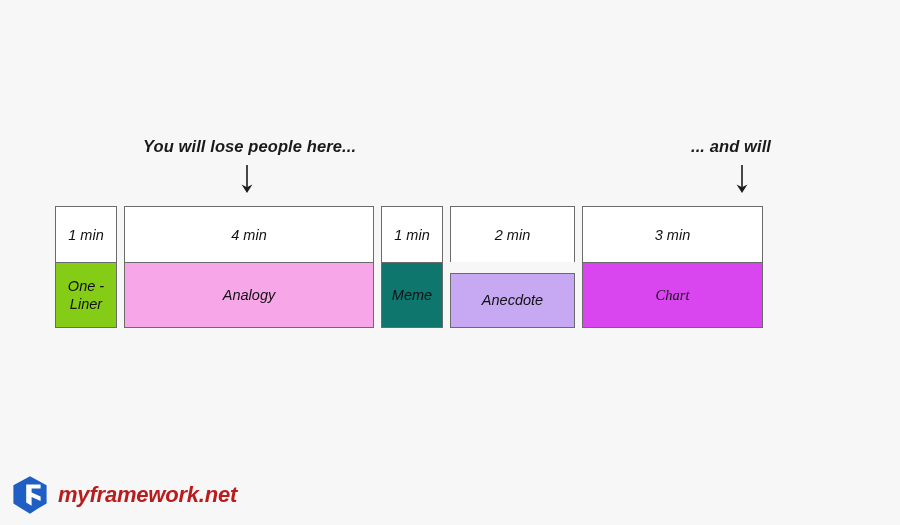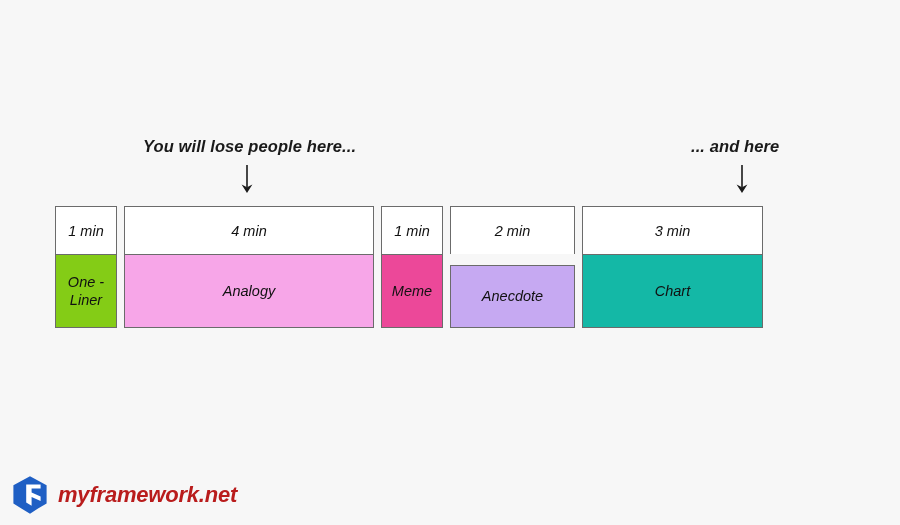--- a/index.html
+++ b/index.html
@@ -68,21 +68,21 @@
     margin-right: 7px;
     box-sizing: border-box;
   }
   .block:last-child { margin-right: 0; }
 
   .block-duration {
     background: #ffffff;
     border: 1.3px solid #6b6b6b;
     border-bottom: none;
     box-sizing: border-box;
-    height: 48px;
+    height: 56px;
     display: flex;
     align-items: center;
     justify-content: center;
     font-style: italic;
     font-size: 14.5px;
     color: #111111;
     white-space: nowrap;
   }
 
   .block-label {
@@ -128,47 +128,47 @@
 
 <div id="canvas">
 
   <div class="annotation annotation-left">You will lose people here...</div>
 
   <svg class="arrow arrow-left" viewBox="0 0 16 30">
     <line x1="8" y1="1" x2="8" y2="23" stroke="#1a1a1a" stroke-width="1.6"></line>
     <path d="M8 29 L2.6 20.5 L8 23.2 L13.4 20.5 Z" fill="#1a1a1a"></path>
   </svg>
 
-  <div class="annotation annotation-right">... and here</div>
+  <div class="annotation annotation-right">... and will</div>
 
   <svg class="arrow arrow-right" viewBox="0 0 16 30">
     <line x1="8" y1="1" x2="8" y2="23" stroke="#1a1a1a" stroke-width="1.6"></line>
     <path d="M8 29 L2.6 20.5 L8 23.2 L13.4 20.5 Z" fill="#1a1a1a"></path>
   </svg>
 
   <div id="timeline">
       <div class="block" style="width: 62px;">
         <div class="block-duration" style="background: rgb(255, 255, 255); border-color: rgb(107, 107, 107);">1 min</div>
         <div class="block-label" style="background: #84cc16; border-color: rgb(107, 107, 107);">One -<br>Liner</div>
       </div>
       <div class="block" style="width: 250px;">
         <div class="block-duration" style="background: rgb(255, 255, 255); border-color: rgb(107, 107, 107);">4 min</div>
         <div class="block-label" style="background: rgb(247, 166, 232); border-color: rgb(107, 107, 107);">Analogy</div>
       </div>
       <div class="block" style="width: 62px;">
         <div class="block-duration" style="background: rgb(255, 255, 255); border-color: rgb(107, 107, 107);">1 min</div>
-        <div class="block-label" style="background: #ec4899; border-color: rgb(107, 107, 107);">Meme</div>
+        <div class="block-label" style="background: #0f766e; border-color: rgb(107, 107, 107);">Meme</div>
       </div>
       <div class="block" style="width: 125px; gap: 11px;">
         <div class="block-duration" style="background: rgb(255, 255, 255); border-color: rgb(107, 107, 107);">2 min</div>
         <div class="block-label" style="background: rgb(198, 169, 242); border-color: rgb(107, 107, 107);">Anecdote</div>
       </div>
       <div class="block" style="width: 181px;">
         <div class="block-duration" style="background: rgb(255, 255, 255); border-color: rgb(107, 107, 107);">3 min</div>
-        <div class="block-label" style="background: #14b8a6; border-color: rgb(107, 107, 107);">Chart</div>
+        <div class="block-label" style="background: #d946ef; border-color: rgb(107, 107, 107); font-family: Liberation Serif, serif;">Chart</div>
       </div>
     </div>
 
   <div id="brand">
     <svg id="brand-mark" viewBox="0 0 36 40">
       <path d="M18 1.2 L34.6 10.2 L34.6 28.4 L26 33.6 L18 38.8 L9.4 33.6 L1.4 28.4 L1.4 10.2 Z" fill="#1f5fc4"></path>
       <path d="M14.2 9.6 L28.6 9.6 L28.6 13.6 L19.6 13.6 L19.6 17.6 L28.6 21.6 L28.6 26.0 L19.6 22.0 L19.6 30.8 L14.2 27.6 Z" fill="#ffffff"></path>
     </svg>
     <div id="brand-text" style="color: #b91c1c;">myframework.net</div>
   </div>

